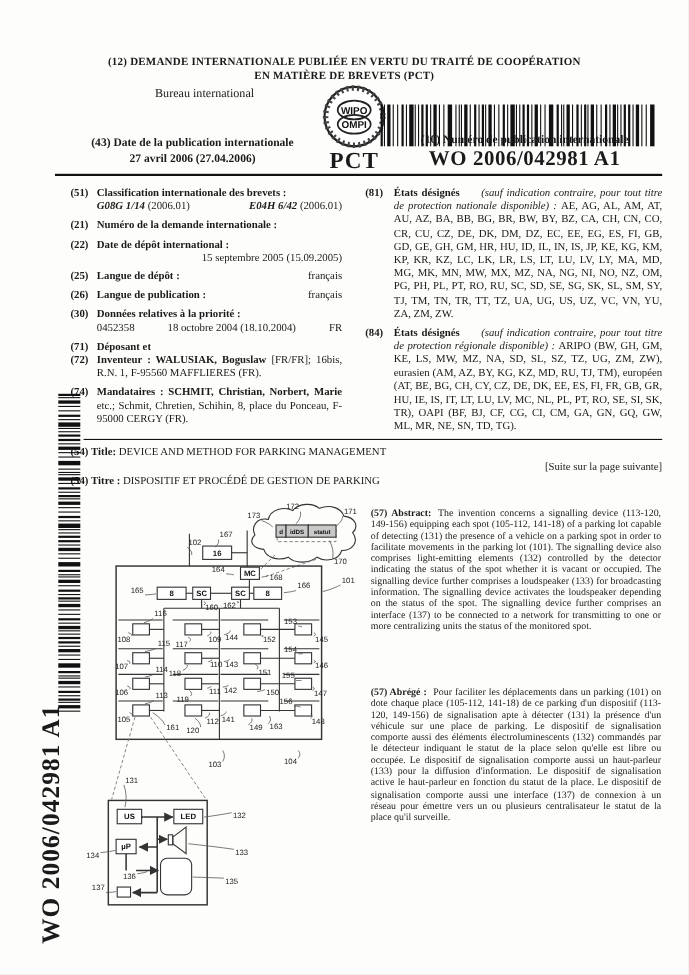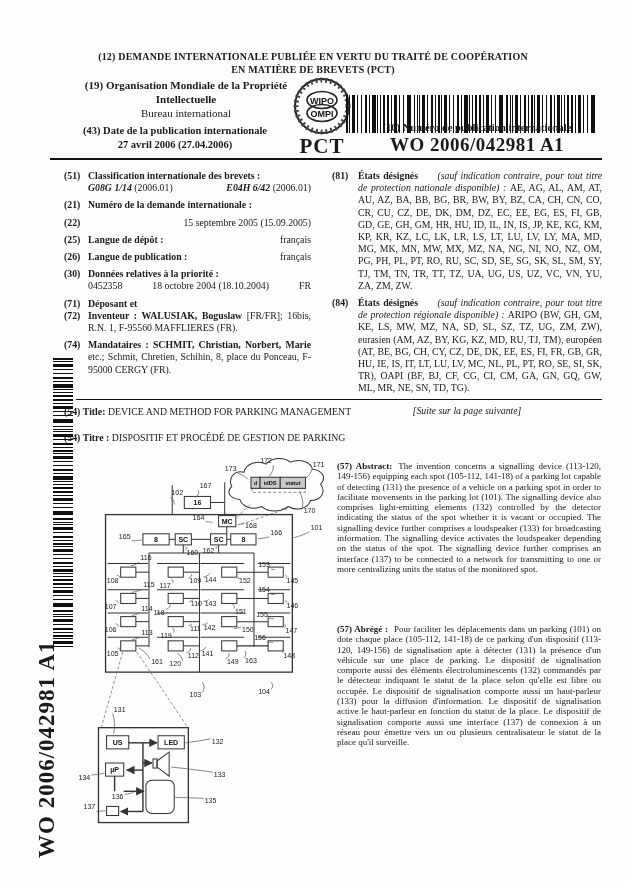--- a/index.html
+++ b/index.html
@@ -30,21 +30,21 @@
   .col-right{left:332px;width:270px;}
   .item{display:flex;margin-bottom:5px;}
   .item .num{width:24px;flex:0 0 24px;font-weight:bold;}
   .item .body{flex:1;}
   .b{font-weight:bold;}
   .i{font-style:italic;margin-left:16px;}
   .bi{font-weight:bold;font-style:italic;}
   .right{text-align:right;}
   .spread{display:flex;justify-content:space-between;}
   .just{text-align:justify;}
-  .suite{font-style:italic;text-align:center;margin-top:10px;}
+  .suite{text-align:right;margin-top:24px;}
   
   .title-line{position:absolute;left:64px;width:538px;font-size:9.8px;}
   .title-en{top:406px;}
   .title-fr{top:432px;}
   
   .barcode-left{position:absolute;top:358px;left:53px;width:20px;height:292px;
                 display:flex;flex-direction:column;}
   .barcode-left span{background:#111;display:block;}
   .side-num{position:absolute;top:858px;left:34px;width:220px;height:30px;
             transform:rotate(-90deg);transform-origin:left top;
@@ -72,22 +72,20 @@
 <body>
 
 <div class="page">
 
   <div class="top-title">
     <div>(12) DEMANDE INTERNATIONALE PUBLIÉE EN VERTU DU TRAITÉ DE COOPÉRATION</div>
     <div>EN MATIÈRE DE BREVETS (PCT)</div>
   </div>
 
   <div class="org-block">
-    <div class="bold"><span>(19)</span>
-      <span>Organisation Mondiale de la Propriété Intellectuelle</span></div>
     <div>Bureau international</div>
   </div>
 
   <svg class="logo" viewBox="0 0 60 60">
     <circle cx="30" cy="30" r="27" fill="#fff" stroke="#222" stroke-width="2"></circle>
     <circle cx="30" cy="30" r="26" fill="none" stroke="#444" stroke-width="5" stroke-dasharray="2 3"></circle>
     <ellipse cx="30" cy="24" rx="15" ry="8.5" fill="none" stroke="#222" stroke-width="1.6"></ellipse>
     <ellipse cx="30" cy="37" rx="15" ry="8.5" fill="none" stroke="#222" stroke-width="1.6"></ellipse>
     <text x="30" y="27.5" text-anchor="middle" style="font-family:'Liberation Sans',sans-serif;font-size:9px;font-weight:bold;fill:#111">WIPO</text>
     <text x="30" y="40.5" text-anchor="middle" style="font-family:'Liberation Sans',sans-serif;font-size:9px;font-weight:bold;fill:#111">OMPI</text>
@@ -190,20 +188,21 @@
     </div>
     <div class="item">
       <div class="num">(21)</div>
       <div class="body">
         <div class="b">Numéro de la demande internationale :</div>
       </div>
     </div>
     <div class="item">
       <div class="num">(22)</div>
       <div class="body">
+        <div class="b">Date de dépôt international :</div>
         <div class="right">15 septembre 2005 (15.09.2005)</div>
       </div>
     </div>
     <div class="item">
       <div class="num">(25)</div>
       <div class="body spread">
         <span class="b">Langue de dépôt :</span>
         <span>français</span>
       </div>
     </div>

